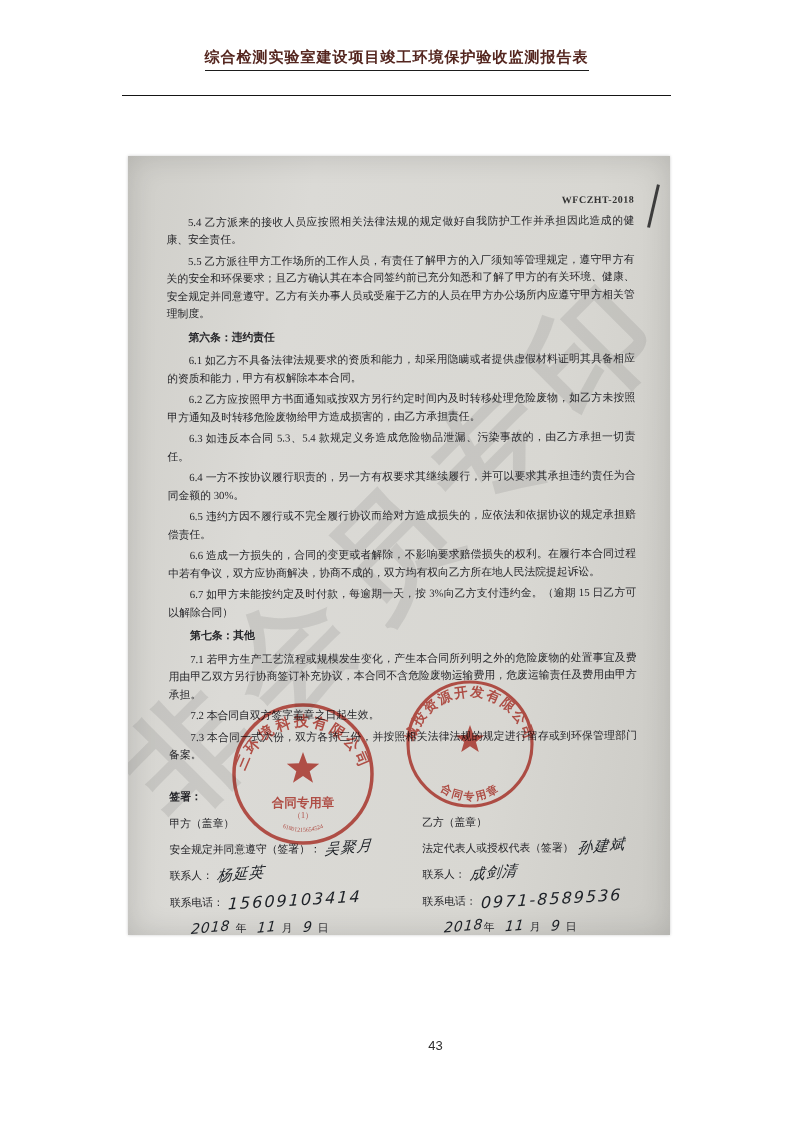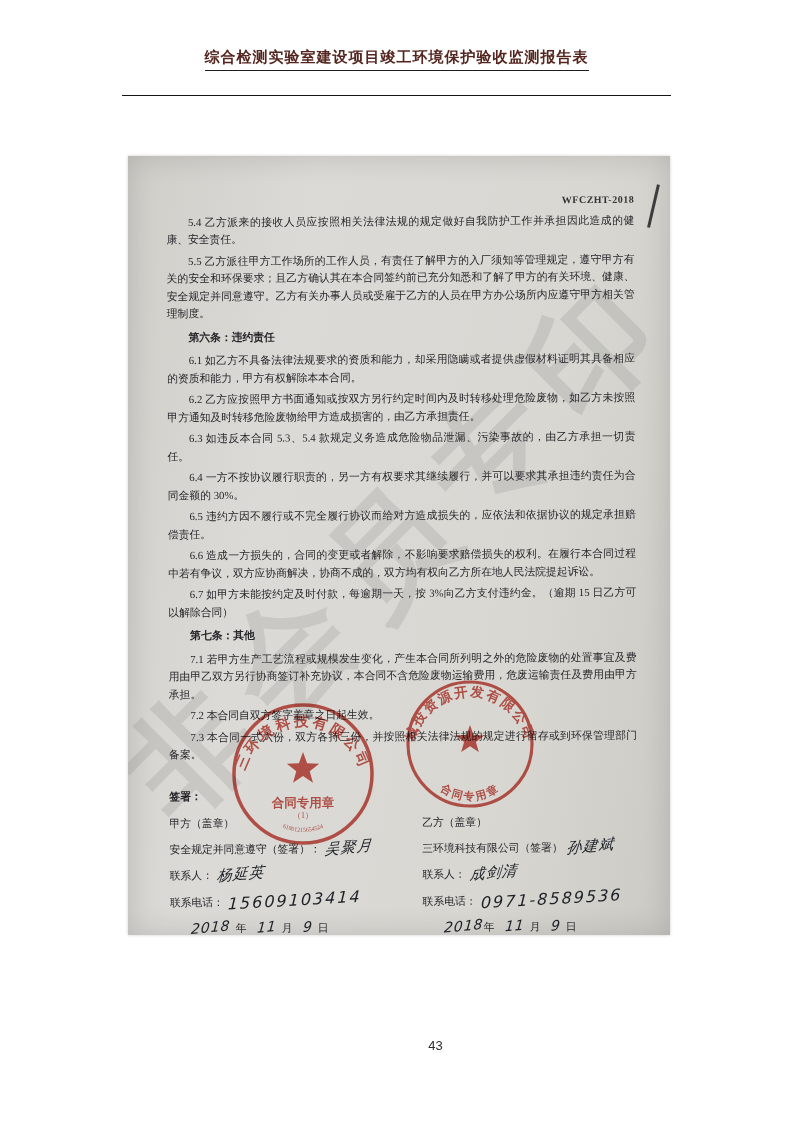--- a/index.html
+++ b/index.html
@@ -92,21 +92,21 @@
       <div class="sign-cols">
         <div class="col-a">
           <p class="sig-row">甲方（盖章）</p>
           <p class="sig-row"><span>安全规定并同意遵守（签署）：</span><span class="hand">吴聚月</span></p>
           <p class="sig-row"><span>联系人：</span><span class="hand">杨延英</span></p>
           <p class="sig-row"><span>联系电话：</span><span class="hand phone">15609103414</span></p>
           <p class="sig-row date-row"><span class="hand num">2018</span> <span>年</span> <span class="hand num">11</span> <span>月</span> <span class="hand num">9</span> <span>日</span></p>
         </div>
         <div class="col-b">
           <p class="sig-row">乙方（盖章）</p>
-          <p class="sig-row"><span>三环境科技有限公司（签署）</span><span class="hand">孙建斌</span></p>
+          <p class="sig-row"><span>法定代表人或授权代表（签署）</span><span class="hand">孙建斌</span></p>
           <p class="sig-row"><span>联系人：</span><span class="hand">成剑清</span></p>
           <p class="sig-row"><span>联系电话：</span><span class="hand phone">0971-8589536</span></p>
           <p class="sig-row date-row"><span class="hand num">2018</span><span>年</span> <span class="hand num">11</span> <span>月</span> <span class="hand num">9</span> <span>日</span></p>
         </div>
       </div>
     </div>
   </div>
 
   <svg class="seal seal-a" width="150" height="150" viewBox="0 0 150 150">
     <defs>

